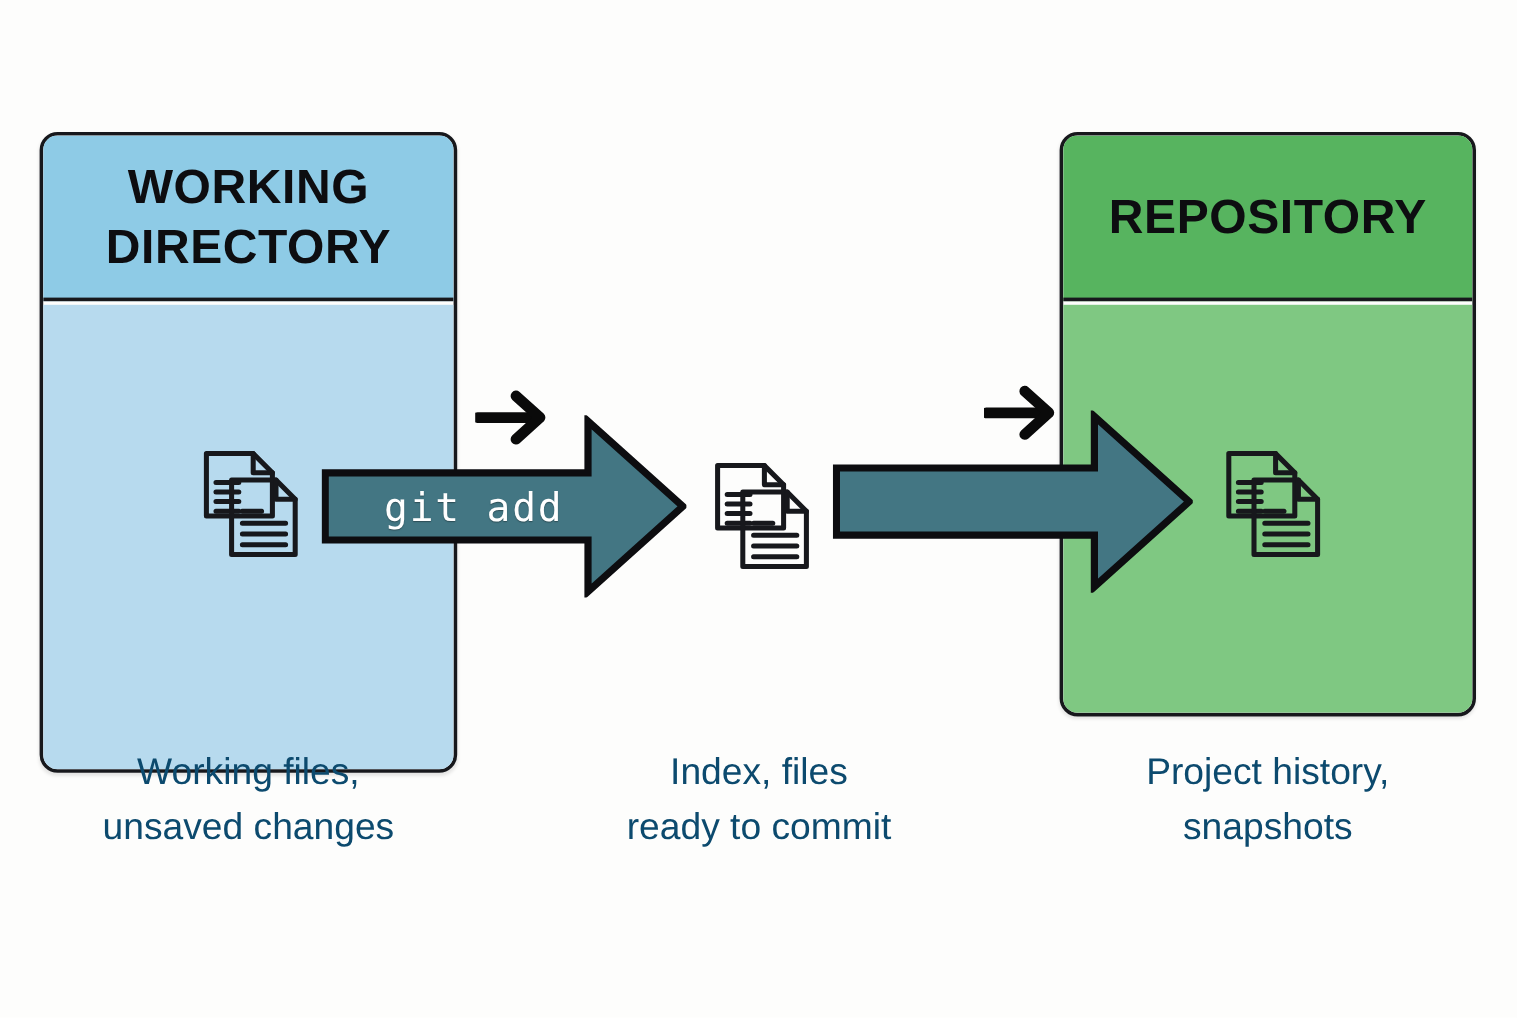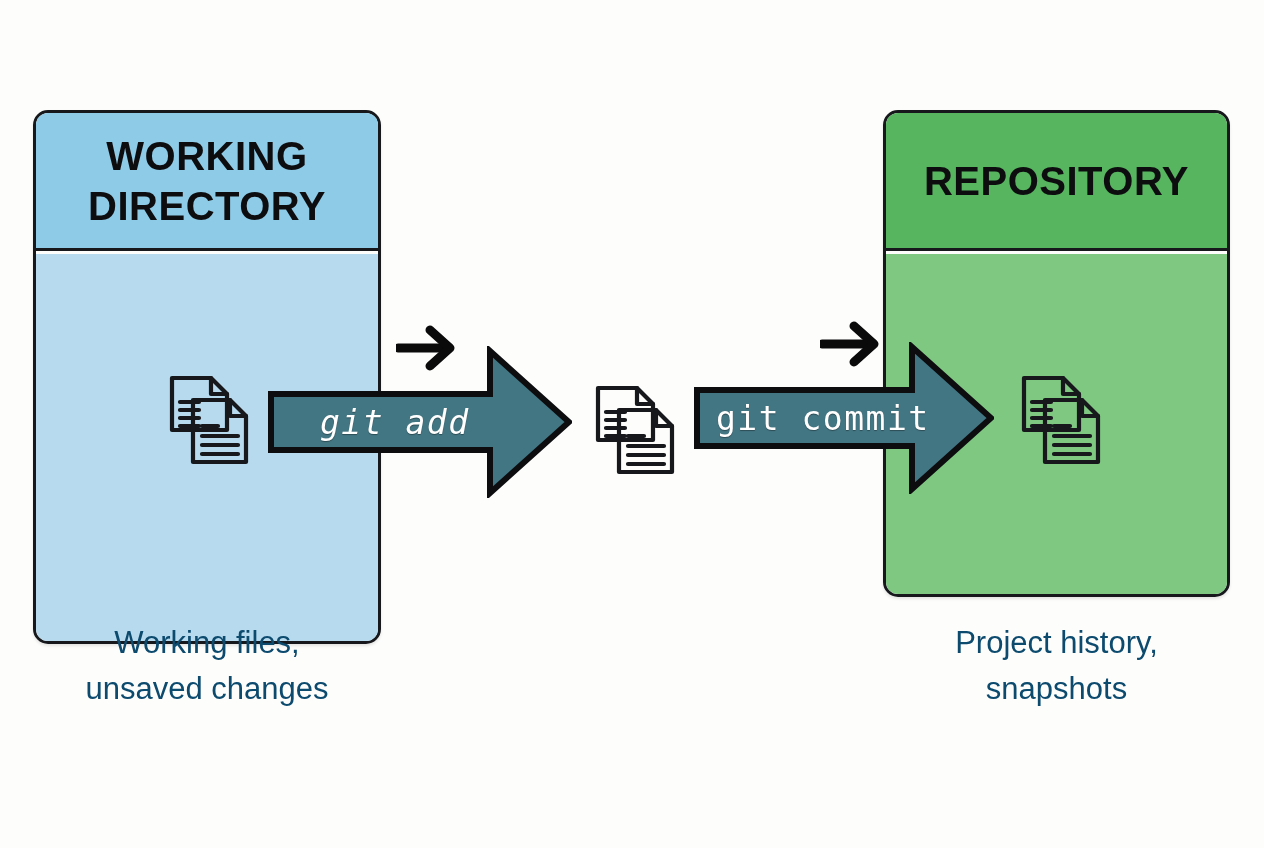--- a/index.html
+++ b/index.html
@@ -91,21 +91,21 @@
     height: 48px;
   }
   #mini-arrow-1 { left: 396px; top: 324px; }
   #mini-arrow-2 { left: 820px; top: 320px; }
 
   
   .cmd-arrow {
     position: absolute;
     height: 152px;
   }
-  #cmd-arrow-add    { left: 268px; top: 346px; width: 304px; font-style: italic; }
+  #cmd-arrow-add    { left: 268px; top: 346px; width: 304px; }
   #cmd-arrow-commit { left: 694px; top: 342px; width: 300px; }
 
   .cmd-arrow svg {
     position: absolute;
     left: 0; top: 0;
     width: 100%;
     height: 100%;
     display: block;
   }
   .cmd-label {
@@ -228,21 +228,22 @@
     <svg viewBox="0 0 304 152" xmlns="http://www.w3.org/2000/svg" preserveAspectRatio="none">
       <path d="M3 48 H222 V5 L301 76 L222 147 V104 H3 Z" fill="#437683" stroke="#0d0d10" stroke-width="6" stroke-linejoin="miter"></path>
     </svg>
     <div class="cmd-label">git add</div>
   </div>
 
   <div class="cmd-arrow" id="cmd-arrow-commit">
     <svg viewBox="0 0 300 152" xmlns="http://www.w3.org/2000/svg" preserveAspectRatio="none">
       <path d="M3 48 H218 V5 L297 76 L218 147 V104 H3 Z" fill="#437683" stroke="#0d0d10" stroke-width="6" stroke-linejoin="miter"></path>
     </svg>
-    <div class="cmd-label">git commit</div>
   </div>
 
   <div class="caption" id="caption-working">Working files,
 unsaved changes</div>
+  <div class="caption" id="caption-staging">Index, files
+ready to commit</div>
   <div class="caption" id="caption-repo">Project history,
 snapshots</div>
 
 </div>
 
 </body></html>

